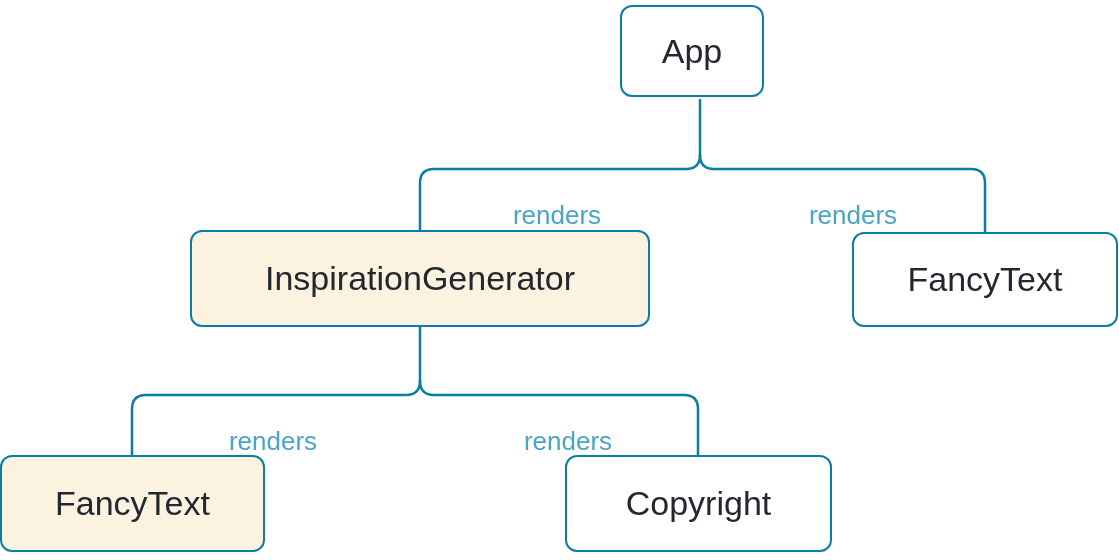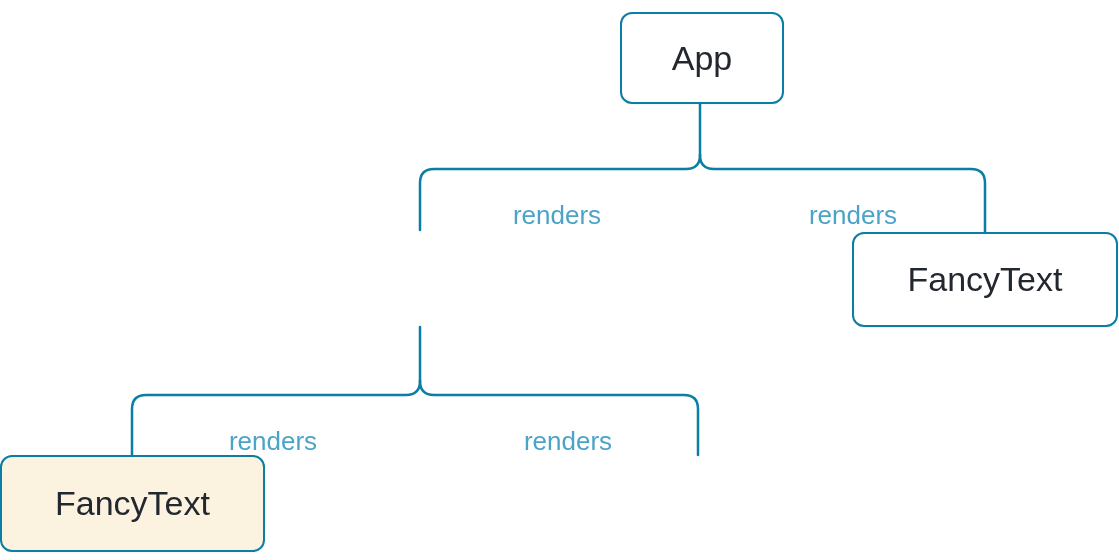--- a/index.html
+++ b/index.html
@@ -50,21 +50,21 @@
     transform: translate(-50%, -50%);
     background: #ffffff;
     padding: 0 12px;
     color: var(--edge-label-text, #4BA3C7);
     font-size: 26px;
     font-weight: 400;
     line-height: 1;
     margin-top: 46px;
   }
   
-  .node-app        { left: 620px; top: 12px;   width: 164px; height: 92px; }
+  .node-app        { left: 620px; top: 5px;   width: 144px; height: 92px; }
   .node-ig         { left: 190px; top: 230px; width: 460px; height: 97px; }
   .node-fancy-r    { left: 852px; top: 232px; width: 266px; height: 95px; }
   .node-fancy-bl   { left: 0px;   top: 455px; width: 265px; height: 97px; }
   .node-copyright  { left: 565px; top: 455px; width: 267px; height: 97px; }
   .edge-label-1 { left: 557px; top: 169px; }
   .edge-label-2 { left: 853px; top: 169px; }
   .edge-label-3 { left: 273px; top: 395px; }
   .edge-label-4 { left: 568px; top: 395px; }
 </style>
 </head>
@@ -81,19 +81,21 @@
     <path d="M420,381 Q420,395 434,395 H684 Q698,395 698,409 V455"></path>
   </svg>
 
   <span class="edge-label edge-label-1">renders</span>
   <span class="edge-label edge-label-2">renders</span>
   <span class="edge-label edge-label-3">renders</span>
   <span class="edge-label edge-label-4">renders</span>
 
   <div class="node node-app">App</div>
 
+  <div class="node node-ig highlight">InspirationGenerator</div>
 
   <div class="node node-fancy-r">FancyText</div>
 
   <div class="node node-fancy-bl highlight">FancyText</div>
 
+  <div class="node node-copyright">Copyright</div>
 
 </div>
 
 </body></html>

